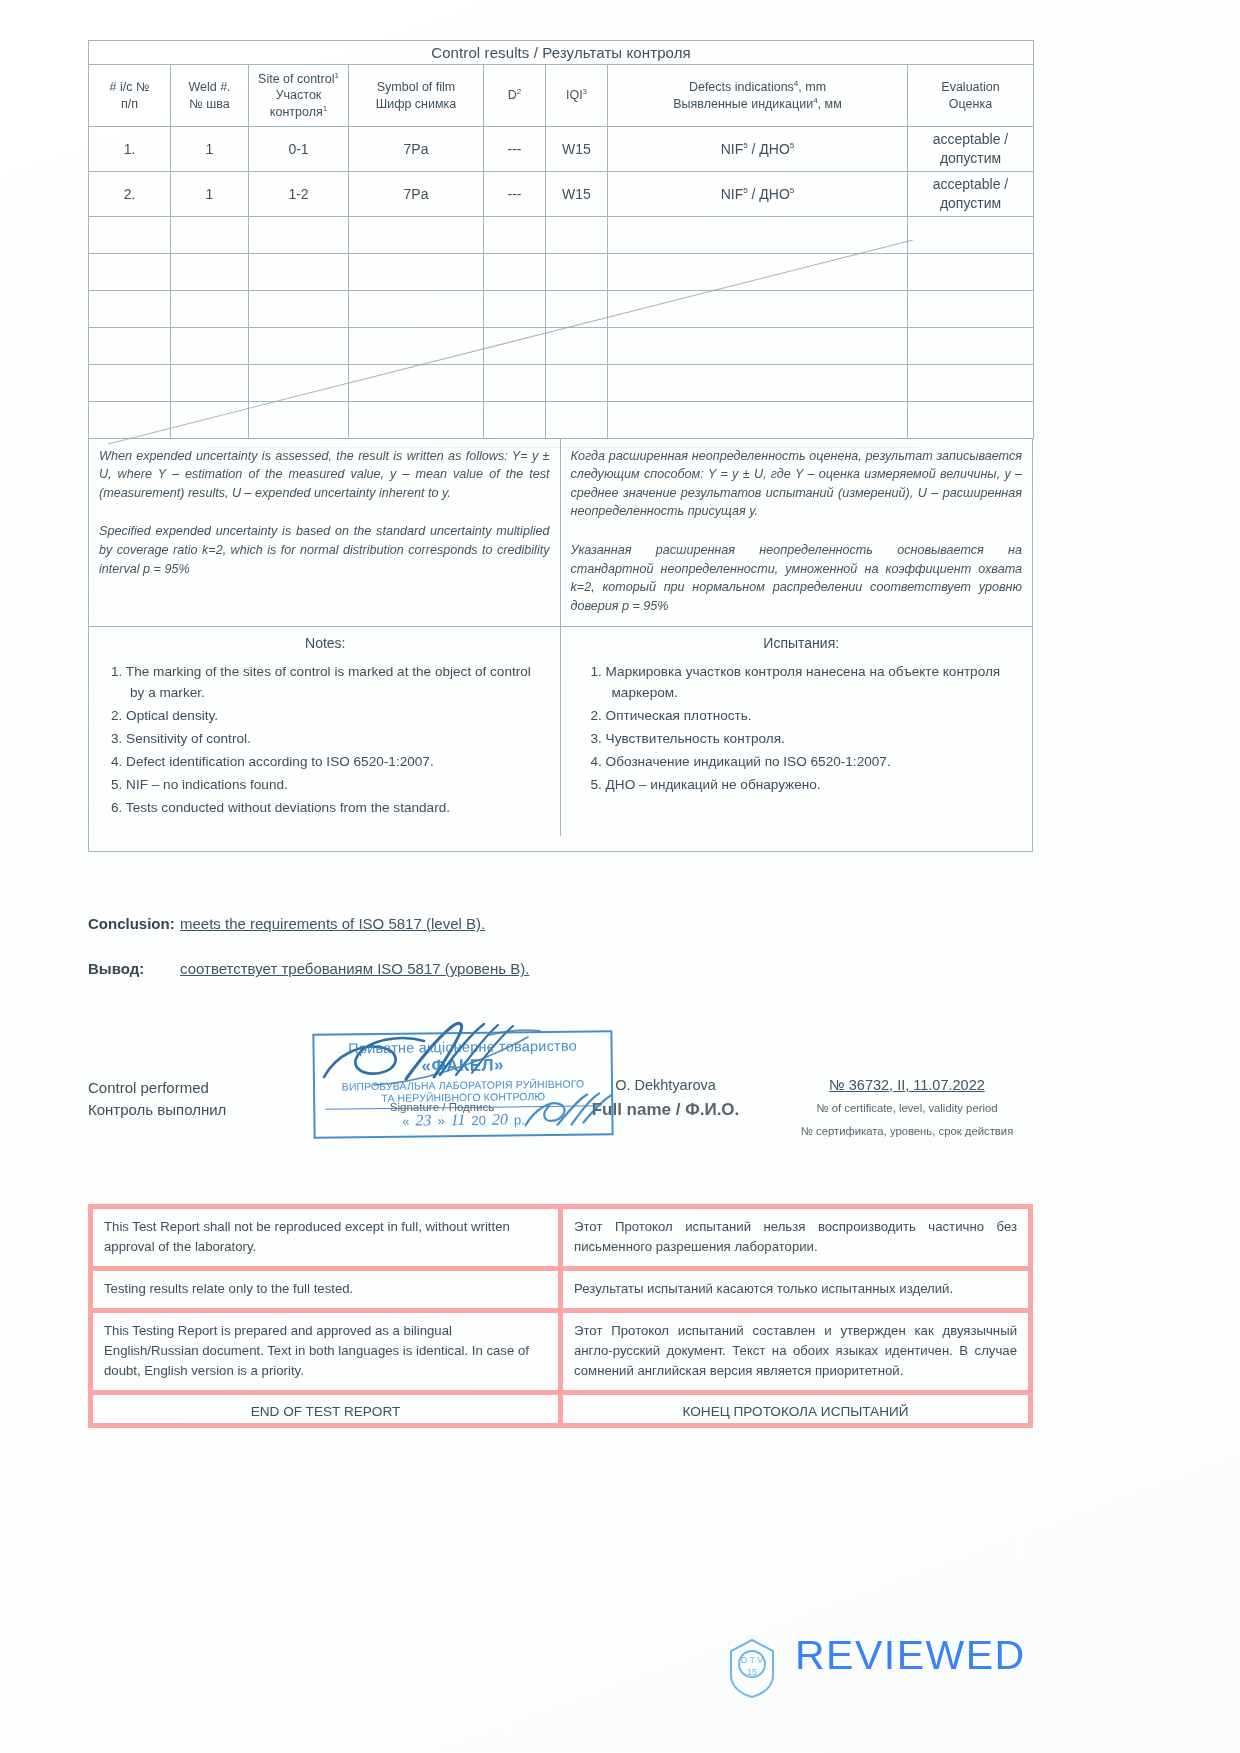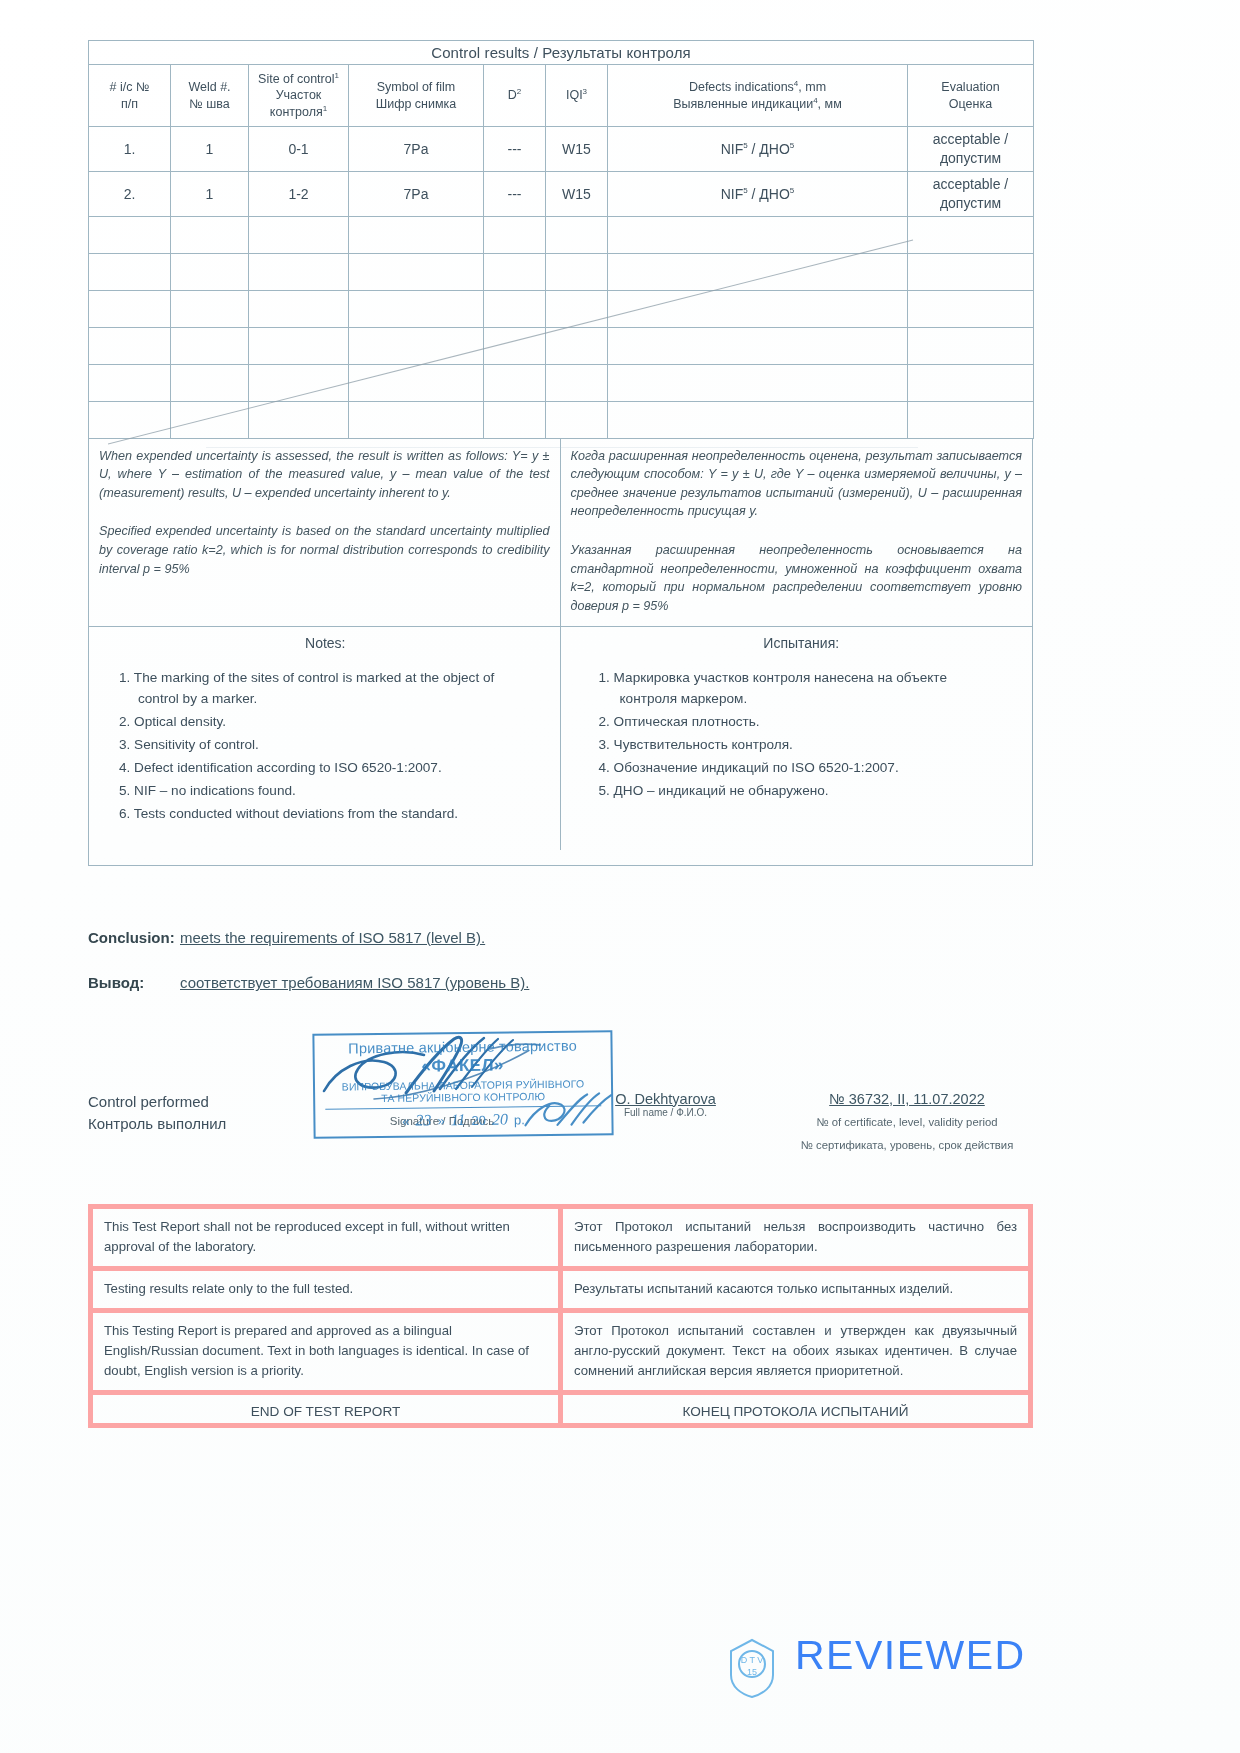--- a/index.html
+++ b/index.html
@@ -92,21 +92,21 @@
   }
   .notes-col{ width:50%; padding:6px 12px 10px 14px; }
   .notes-col.left{ border-right:1px solid #9fb6c2; }
   .notes-head{
     text-align:center;
     font-size:14px;
     margin:2px 0 10px 0;
     color:#3e505d;
   }
   ol.notes-list{
-    margin:16px; padding:0; list-style:none;
+    margin:8px; padding:0; list-style:none;
     font-size:13.6px; line-height:1.55;
   }
   ol.notes-list li{
     margin-bottom:2px;
     padding-left:19px;
     text-indent:-19px;
   }
   .notes-col.right ol.notes-list li{ padding-left:21px; text-indent:-21px; }
   .notes-col.right{ padding-left:22px; }
 
@@ -133,24 +133,24 @@
   }
   .sig-scribble{
     position:absolute; left:226px; top:-14px;
     width:250px; height:86px;
   }
   .fullname{
     position:absolute; left:470px; top:48px;
     width:215px; text-align:center;
   }
   .fullname .nm{
-    font-size:14.5px; text-decoration:underline; color:#3d5663;
+    font-size:14.5px; color:#3d5663;
   }
   .fullname .cap{
-    font-size:10px; color:#55666f; 
+    font-size:17px; color:#55666f; margin-top:7px;font-weight:bold;
   }
   .cert{
     position:absolute; left:690px; top:48px;
     width:258px; text-align:center;
   }
   .cert .nm{ font-size:14.5px; text-decoration:underline; color:#3d5663; }
   .cert .cap{ font-size:11.3px; color:#55666f; margin-top:7px; line-height:1.45; }
 
   
   .stamp{

